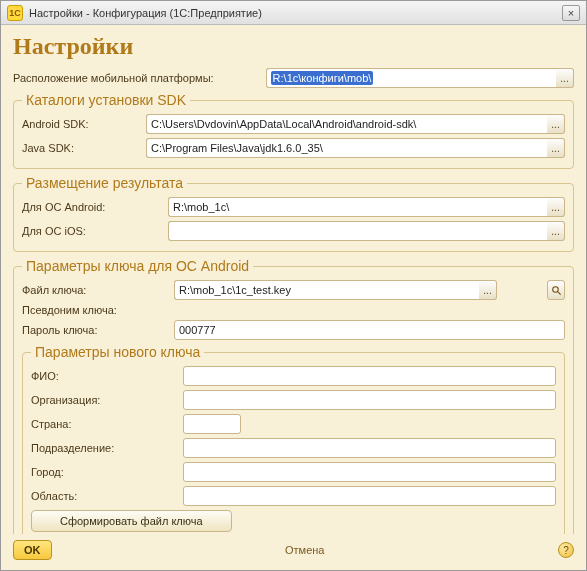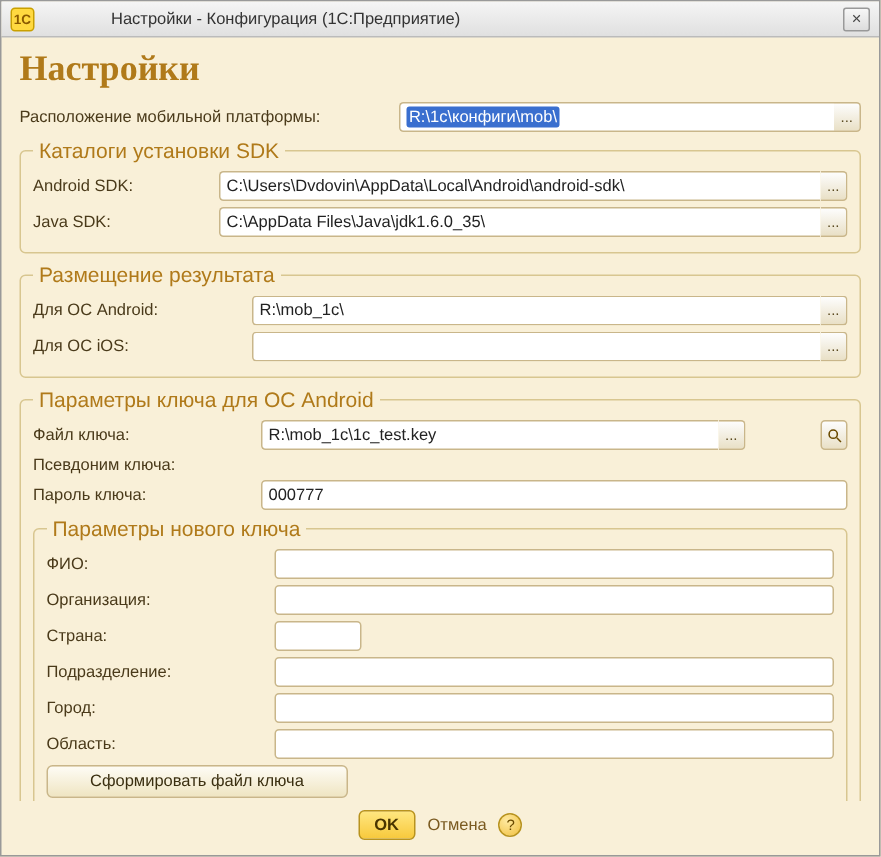--- a/index.html
+++ b/index.html
@@ -19,21 +19,20 @@
     display: flex;
     flex-direction: column;
   }
   .titlebar {
     height: 24px;
     background: linear-gradient(to bottom, #f5f5f5, #e0e0e0);
     border-bottom: 1px solid #bbb;
     display: flex;
     align-items: center;
     padding: 0 6px;
-    gap: 45px;
   }
   .titlebar-icon {
     width: 16px; height: 16px;
     background: #ffd940;
     border: 1px solid #c9a000;
     border-radius: 3px;
     margin-right: 6px;
     display: flex; align-items: center; justify-content: center;
     font-size: 9px; font-weight: bold; color: #8a5a00;
   }
@@ -127,21 +126,21 @@
     background: linear-gradient(to bottom,#fefcf5,#efe5c2);
     border: 1px solid #c9b68a;
     border-radius: 4px;
     padding: 4px 28px;
     font-size: 11px;
     color: #3a2f10;
     cursor: pointer;
   }
   .footer {
     display: flex;
-    justify-content: center;
+    justify-content: space-between;
     align-items: center;
     gap: 8px;
     padding: 6px 12px 10px;
   }
   .ok-btn {
     background: linear-gradient(to bottom,#ffe680,#f7c93c);
     border: 1px solid #b8931f;
     border-radius: 4px;
     padding: 3px 10px;
     font-weight: bold;
@@ -190,21 +189,21 @@
           <div class="input">
               <span>C:\Users\Dvdovin\AppData\Local\Android\android-sdk\</span>
             </div>
           <div class="btn3dots">...</div>
         </div>
       </div>
       <div class="row">
         <span class="label col1b">Java SDK:</span>
         <div class="input-wrap">
           <div class="input">
-              <span>C:\AppData Files\Java\jdk1.6.0_35\</span>
+              <span>C:\Program Files\Java\jdk1.6.0_35\</span>
             </div>
           <div class="btn3dots">...</div>
         </div>
       </div>
     </fieldset>
 
     <fieldset>
       <legend>Размещение результата</legend>
       <div class="row">
         <span class="label col1">Для ОС Android:</span>

